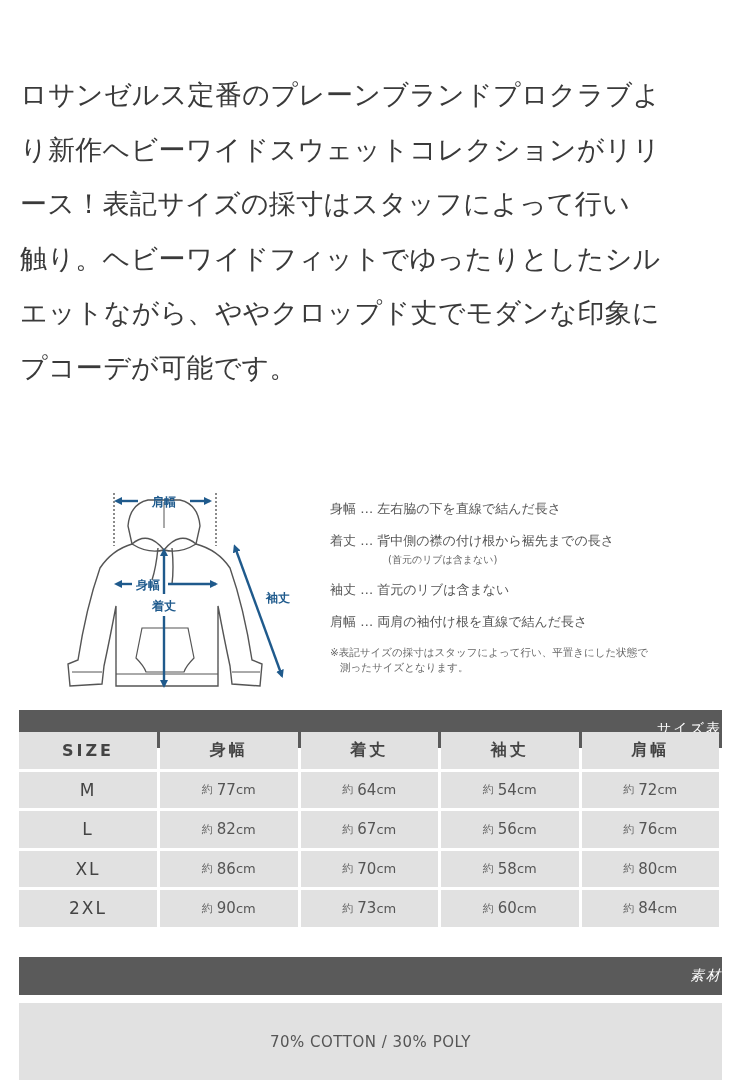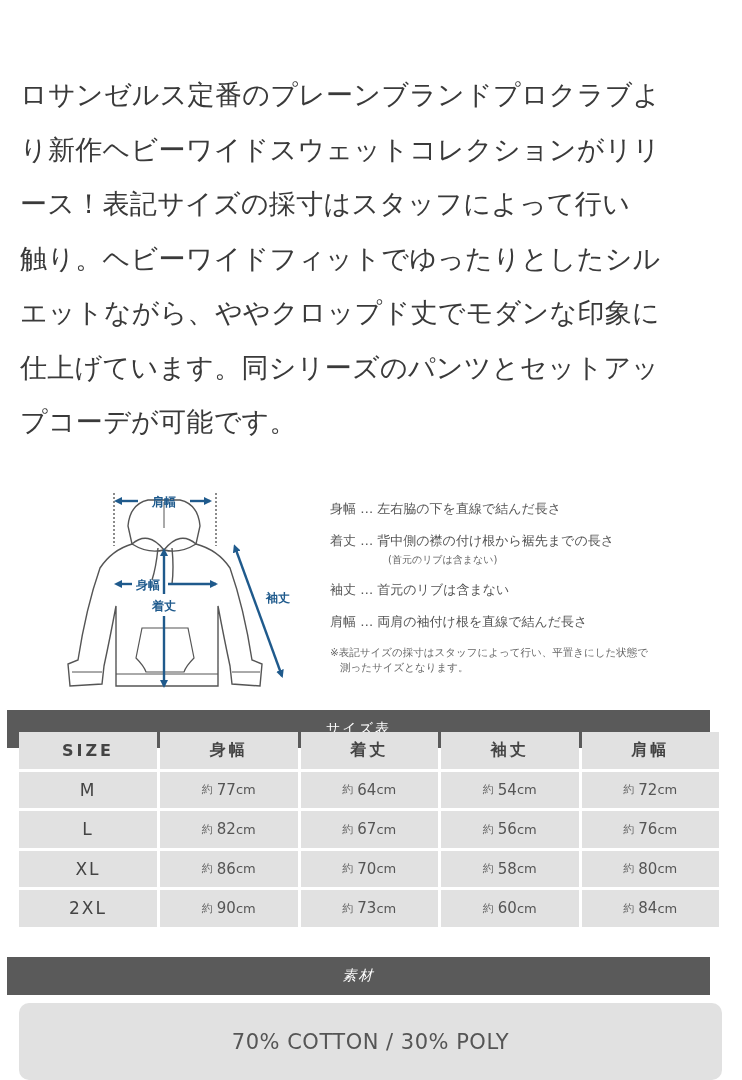--- a/index.html
+++ b/index.html
@@ -8,48 +8,47 @@
     .desc { position: absolute; left: 20px; top: 68px; width: 705px;
             font-size: 27px; line-height: 54.5px; color: #3a3a3a; letter-spacing: 0.3px; }
     .desc p { margin: 0; white-space: nowrap; }
 
     .diagram { position: absolute; left: 60px; top: 488px; width: 250px; height: 210px; }
     .legend { position: absolute; left: 330px; top: 500px; width: 395px; font-size: 13px; color: #555; }
     .legend .item { margin: 0 0 14px 0; white-space: nowrap; }
     .legend .sub { font-size: 10px; margin-left: 58px; margin-top: 3px; color: #666; }
     .legend .note { font-size: 10.5px; line-height: 15px; color: #666; margin-top: 8px; }
 
-    .bar { position: absolute; left: 7px; width: 703px; height: 38px; background: #5a5a5a;
-           color: #fff; font-size: 14px; display: flex; align-items: center; justify-content: center;
+    .bar { position: absolute; left: 19px; width: 703px; height: 38px; background: #5a5a5a;
+           color: #fff; font-size: 14px; display: flex; align-items: center; justify-content: flex-end;
            letter-spacing: 2px; }
     .table { position: absolute; left: 19px; top: 732px; width: 703px;
              display: grid; grid-template-columns: 138px repeat(4, 137.5px);
              grid-auto-rows: 36.5px; gap: 3px 3px; }
     .cell { background: #e1e1e1; display: flex; align-items: center; justify-content: center;
             font-size: 14px; color: #555; }
     .cell.head { font-weight: bold; font-size: 16px; letter-spacing: 3px; color: #444; }
     .cell.size { font-size: 17px; letter-spacing: 2px; color: #444; }
     .cell .pre { font-size: 11px; margin-right: 4px; color: #666; }
     .cell .num { font-size: 15px; }
     .cell .unit { font-size: 13px; }
 
     .material { position: absolute; left: 19px; top: 1003px; width: 703px; height: 77px;
                 background: #e1e1e1; display: flex; align-items: center; justify-content: center;
-                font-size: 21px; color: #555; letter-spacing: 0.5px; border-radius: 10px; }
+                font-size: 15px; color: #555; letter-spacing: 0.5px; }
   </style>
 </head>
 <body>
 
 <div class="desc">
   <p>ロサンゼルス定番のプレーンブランドプロクラブよ</p>
   <p>り新作ヘビーワイドスウェットコレクションがリリ</p>
   <p>ース！表記サイズの採寸はスタッフによって行い</p>
   <p>触り。ヘビーワイドフィットでゆったりとしたシル</p>
   <p>エットながら、ややクロップド丈でモダンな印象に</p>
-  <p>仕上げています。同シリーズのパンツとセットアッ</p>
   <p>プコーデが可能です。</p>
 </div>
 
 <div class="diagram">
   <svg width="250" height="210" viewBox="0 0 250 210">
     <defs>
       <marker id="ah" markerWidth="8" markerHeight="8" refX="6" refY="4" orient="auto" markerUnits="userSpaceOnUse">
         <path d="M0,0 L8,4 L0,8 Z" fill="#1f5a8c"></path>
       </marker>
       <marker id="ahs" markerWidth="8" markerHeight="8" refX="2" refY="4" orient="auto-start-reverse" markerUnits="userSpaceOnUse">

